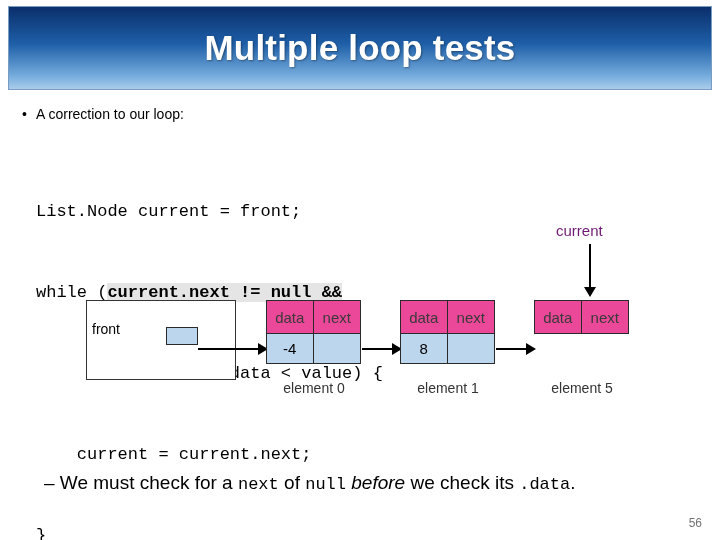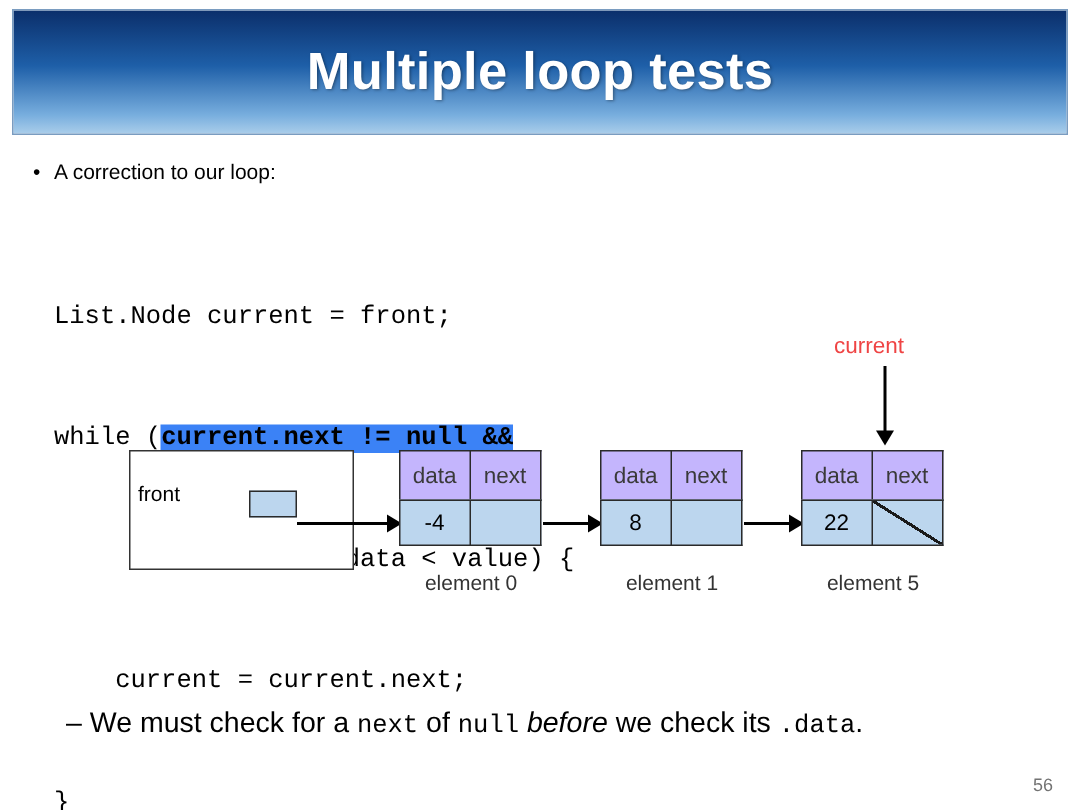--- a/index.html
+++ b/index.html
@@ -62,31 +62,31 @@
     top: 144px;
     width: 470px;
     font-family: "Liberation Mono", monospace;
     font-size: 17px;
     line-height: 27px;
     color: #000000;
     white-space: pre;
   }
   .code-line { display: block; height: 27px; }
   .hl {
-    background: #3b82f6;
+    background: #e5e5e5;
     font-weight: bold;
   }
 
   
   .current-label {
     position: absolute;
     left: 556px;
     top: 222px;
     font-size: 15px;
-    color: #ef4444;
+    color: #701a75;
   }
   .current-arrow {
     position: absolute;
     left: 589px;
     top: 244px;
     width: 2px;
     height: 44px;
     background: #000000;
   }
   .current-arrow::after {
@@ -142,21 +142,21 @@
     left: 0;
     top: 0;
     width: 95px;
     height: 34px;
     display: flex;
   }
   .node .hdr .cell {
     width: 50%;
     border: 1px solid #2a2a2a;
     box-sizing: border-box;
-    background: #c4b5fd;
+    background: #ec4899;
     display: flex;
     align-items: center;
     justify-content: center;
     font-size: 15px;
     color: #3a3a3a;
   }
   .node .hdr .cell + .cell { border-left: none; }
   .node .body {
     position: absolute;
     left: 0;
@@ -300,24 +300,20 @@
   </div>
 </div>
 
 <div class="link-arrow" style="left:496px; width:38px;"></div>
 
 <div class="node" style="left:534px;">
   <div class="hdr">
     <div class="cell">data</div>
     <div class="cell">next</div>
   </div>
-  <div class="body">
-    <div class="data-cell">22</div>
-    <div class="next-cell null-slash"></div>
-  </div>
 </div>
 
 <div class="elem-label" style="left:244px;">element 0</div>
 <div class="elem-label" style="left:378px;">element 1</div>
 <div class="elem-label" style="left:512px;">element 5</div>
 
 <div class="sub-bullet">
   <span>–</span>
   <span>We must check for a </span><span class="mono">next</span><span> of </span><span class="mono">null</span><span>&nbsp;</span><span class="ital">before</span><span> we check its </span><span class="mono">.data</span><span>.</span>
 </div>

